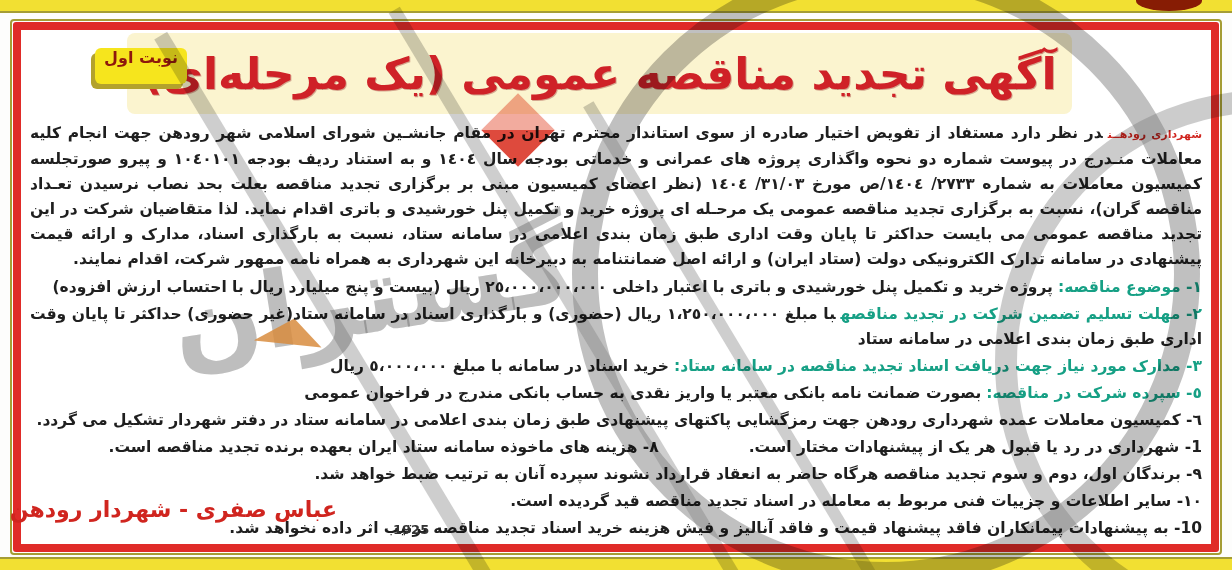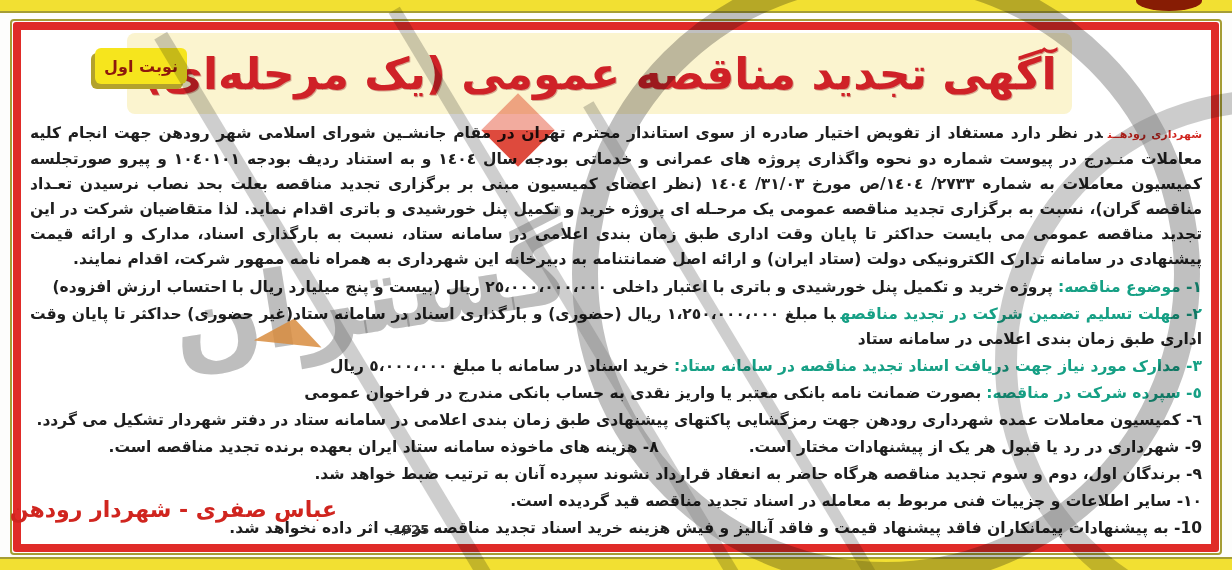--- a/index.html
+++ b/index.html
@@ -33,21 +33,21 @@
   .title-text{
     color:var(--accent_red);
     font-size:44px;font-weight:900;letter-spacing:-1px;
     text-shadow:1px 1px 0 rgba(140,20,20,.35);
     white-space:nowrap;
   }
   .badge{
     position:absolute;right:1045px;top:48px;width:92px;height:36px;z-index:4;
     background:var(--badge_yellow);border-radius:6px;
     box-shadow:-4px 5px 0 var(--badge_shadow);
-    display:flex;align-items:center;justify-content:center;
+    display:flex;align-items:flex-start;justify-content:center;
     color:var(--badge_text);font-size:16px;font-weight:800;
   }
   
   .text-col{
     position:absolute;right:30px;left:30px;top:121px;z-index:3;
     color:var(--ink);font-size:15.5px;line-height:25px;font-weight:700;
     text-align:justify;
   }
   .intro{margin:0 0 3px 0;}
   .intro-lead{color:var(--signature_red);font-weight:900;font-size:11px;margin-left:5px;}
@@ -119,21 +119,21 @@
 
     <div class="item"><span class="item-label">٢- مهلت تسلیم تضمین شرکت در تجدید مناقصه</span><span>با مبلغ ١،٢٥٠،٠٠٠،٠٠٠ ریال (حضوری) و بارگذاری اسناد در سامانه ستاد(غیر حضوری) حداکثر تا پایان وقت اداری طبق زمان بندی اعلامی در سامانه ستاد</span></div>
 
     <div class="item"><span class="item-label">٣- مدارک مورد نیاز جهت دریافت اسناد تجدید مناقصه در سامانه ستاد:</span><span>خرید اسناد در سامانه با مبلغ ٥،٠٠٠،٠٠٠ ریال</span></div>
 
 
     <div class="item"><span class="item-label">٥- سپرده شرکت در مناقصه:</span><span>بصورت ضمانت نامه بانکی معتبر یا واریز نقدی به حساب بانکی مندرج در فراخوان عمومی</span></div>
 
     <div class="item">٦- کمیسیون معاملات عمده شهرداری رودهن جهت رمزگشایی پاکتهای پیشنهادی طبق زمان بندی اعلامی در سامانه ستاد در دفتر شهردار تشکیل می گردد.</div>
 
-    <div class="item"><span>9- شهرداری در رد یا قبول هر یک از پیشنهادات مختار است.</span><span class="item-gap"></span><span>٨- هزینه های ماخوذه سامانه ستاد ایران بعهده برنده تجدید مناقصه است.</span></div>
+    <div class="item"><span>1- شهرداری در رد یا قبول هر یک از پیشنهادات مختار است.</span><span class="item-gap"></span><span>٨- هزینه های ماخوذه سامانه ستاد ایران بعهده برنده تجدید مناقصه است.</span></div>
 
     <div class="item">٩- برندگان اول، دوم و سوم تجدید مناقصه هرگاه حاضر به انعقاد قرارداد نشوند سپرده آنان به ترتیب ضبط خواهد شد.</div>
 
     <div class="item">١٠- سایر اطلاعات و جزییات فنی مربوط به معامله در اسناد تجدید مناقصه قید گردیده است.</div>
 
     <div class="item">10- به پیشنهادات پیمانکاران فاقد پیشنهاد قیمت و فاقد آنالیز و فیش هزینه خرید اسناد تجدید مناقصه ترتیب اثر داده نخواهد شد.</div>
   </div>
 
   <div class="signature">عباس صفری - شهردار رودهن</div>
 

